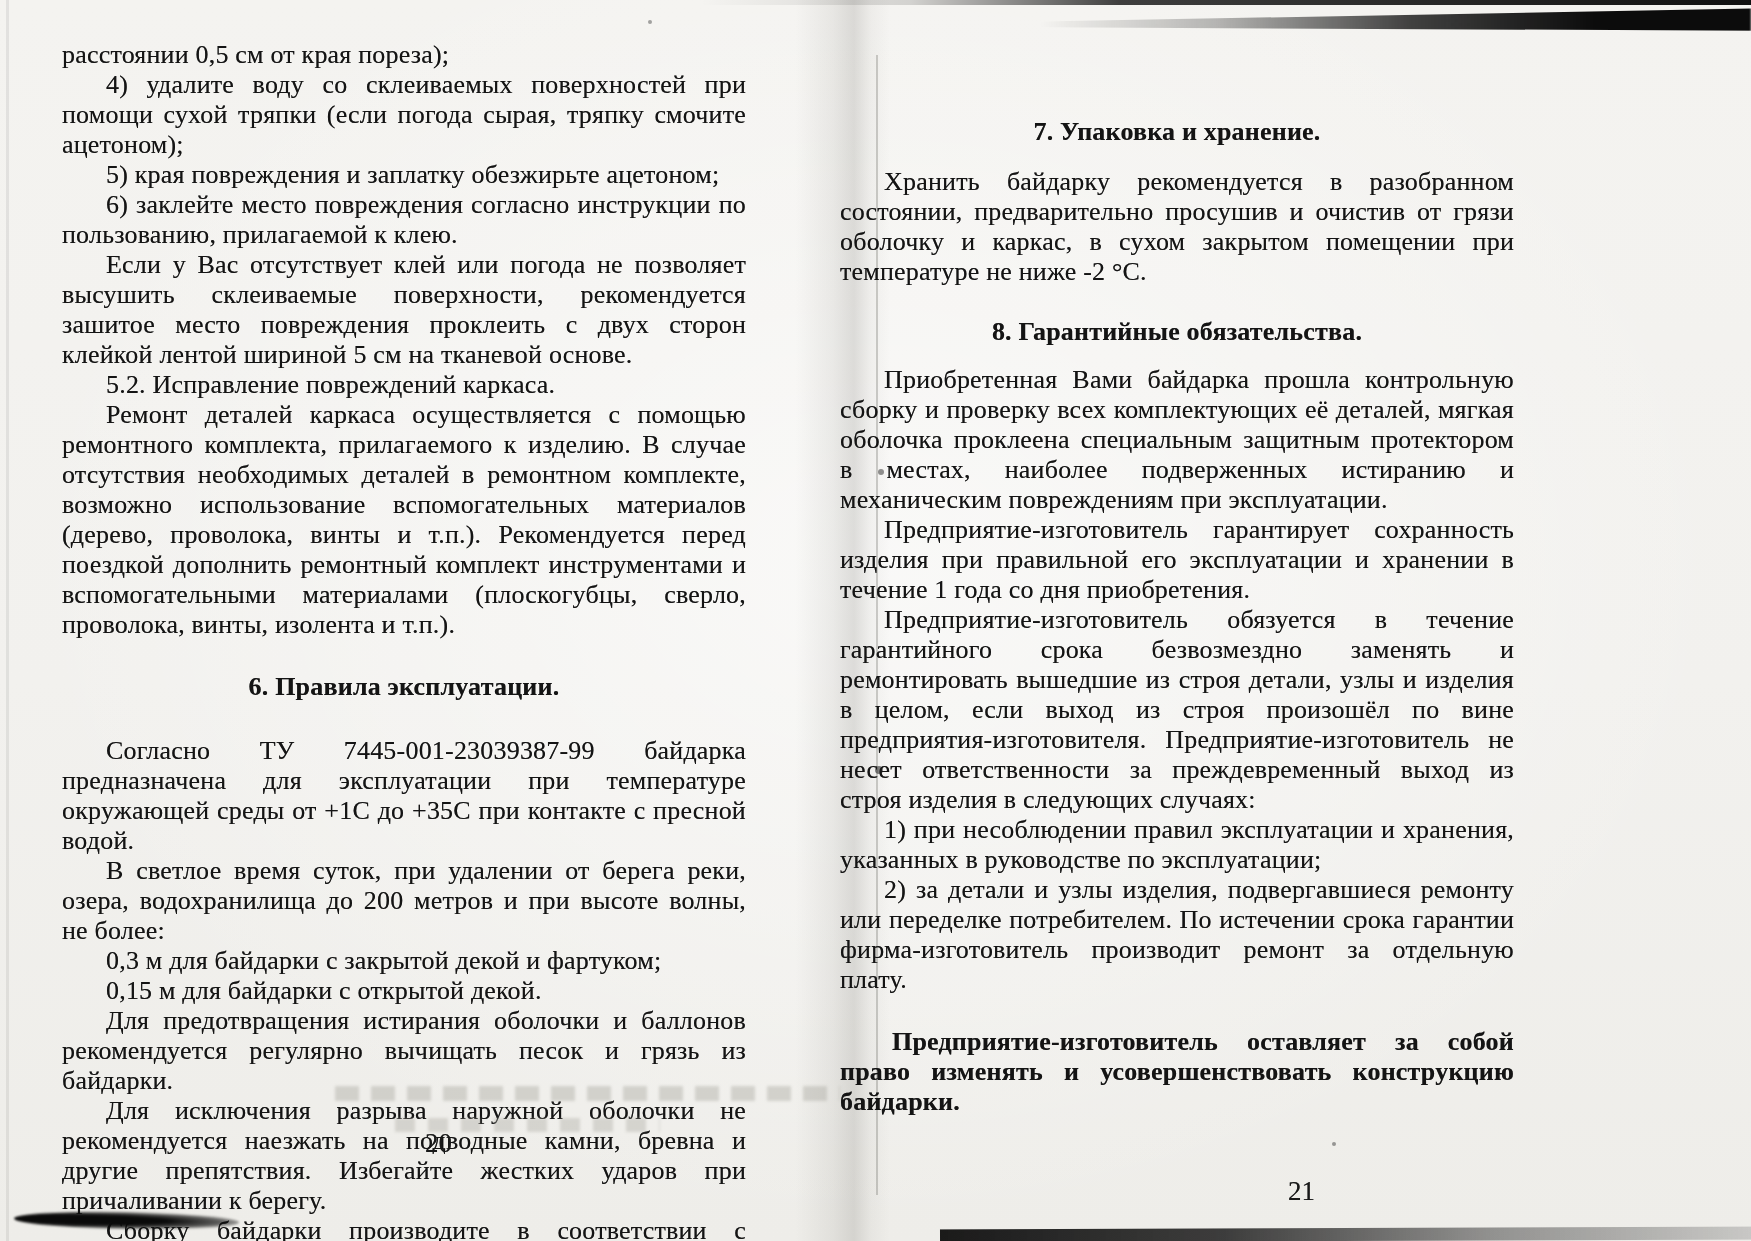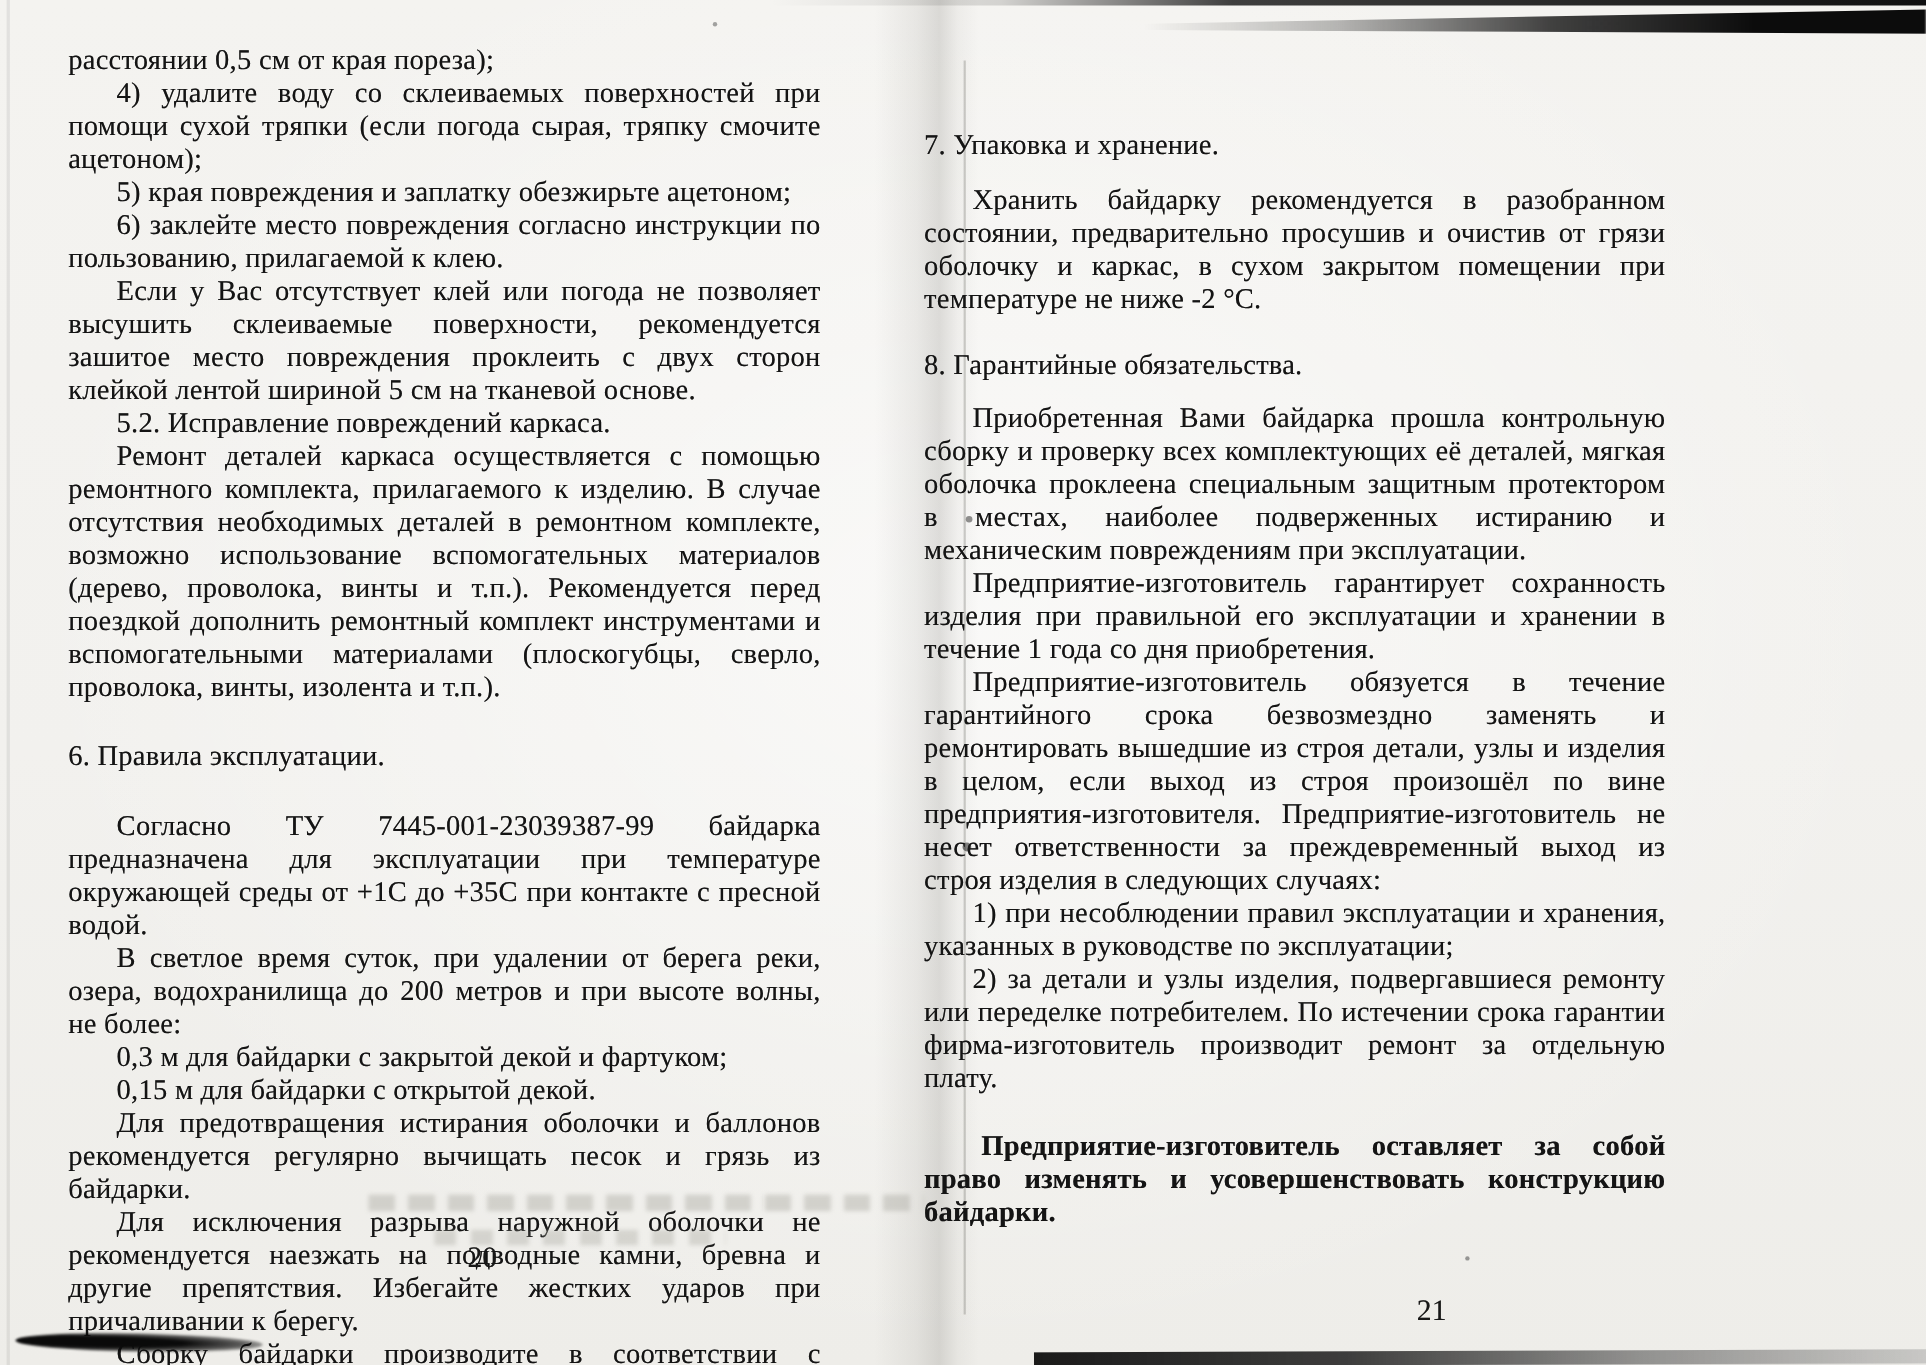--- a/index.html
+++ b/index.html
@@ -71,21 +71,21 @@
   
   .page-col{
     position:absolute;color:#141414;font-size:26px;line-height:30px;
     text-align:justify;letter-spacing:0.2px;
     text-shadow:0 0 0.6px rgba(10,10,10,0.55);
   }
   .col-left{left:62px;top:40px;width:684px;}
   .col-right{left:840px;top:117px;width:674px;}
   .page-col p{margin:0;text-indent:44px;}
   .page-col p.cont{text-indent:0;}
-  .page-col p.h{font-weight:normal;text-align:left;text-indent:0;}
+  .page-col p.h{font-weight:bold;text-align:center;text-indent:0;}
   .col-left p.h{margin:32px 0 34px;}
   .col-right p.h7{margin:0 0 20px;}
   .col-right p.h8{margin:30px 0 18px;}
   .col-right p.final{font-weight:bold;margin-top:32px;text-indent:52px;}
   .pagenum{
     position:absolute;font-size:27px;color:#181818;
     text-shadow:0 0 0.6px rgba(10,10,10,0.5);
   }
   .pn-left{left:425px;top:1128px;}
   .pn-right{left:1288px;top:1176px;}

